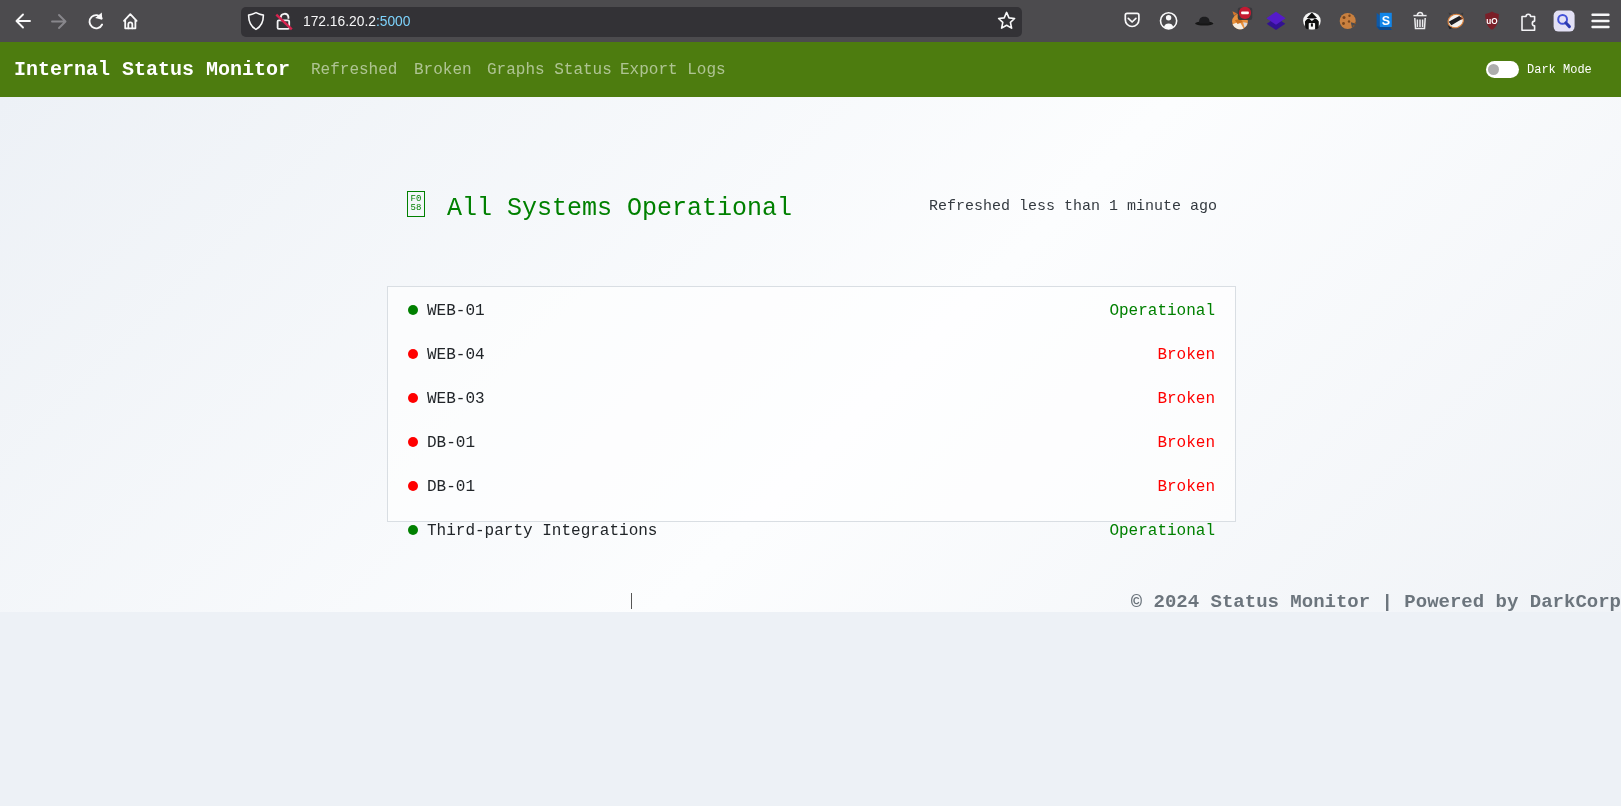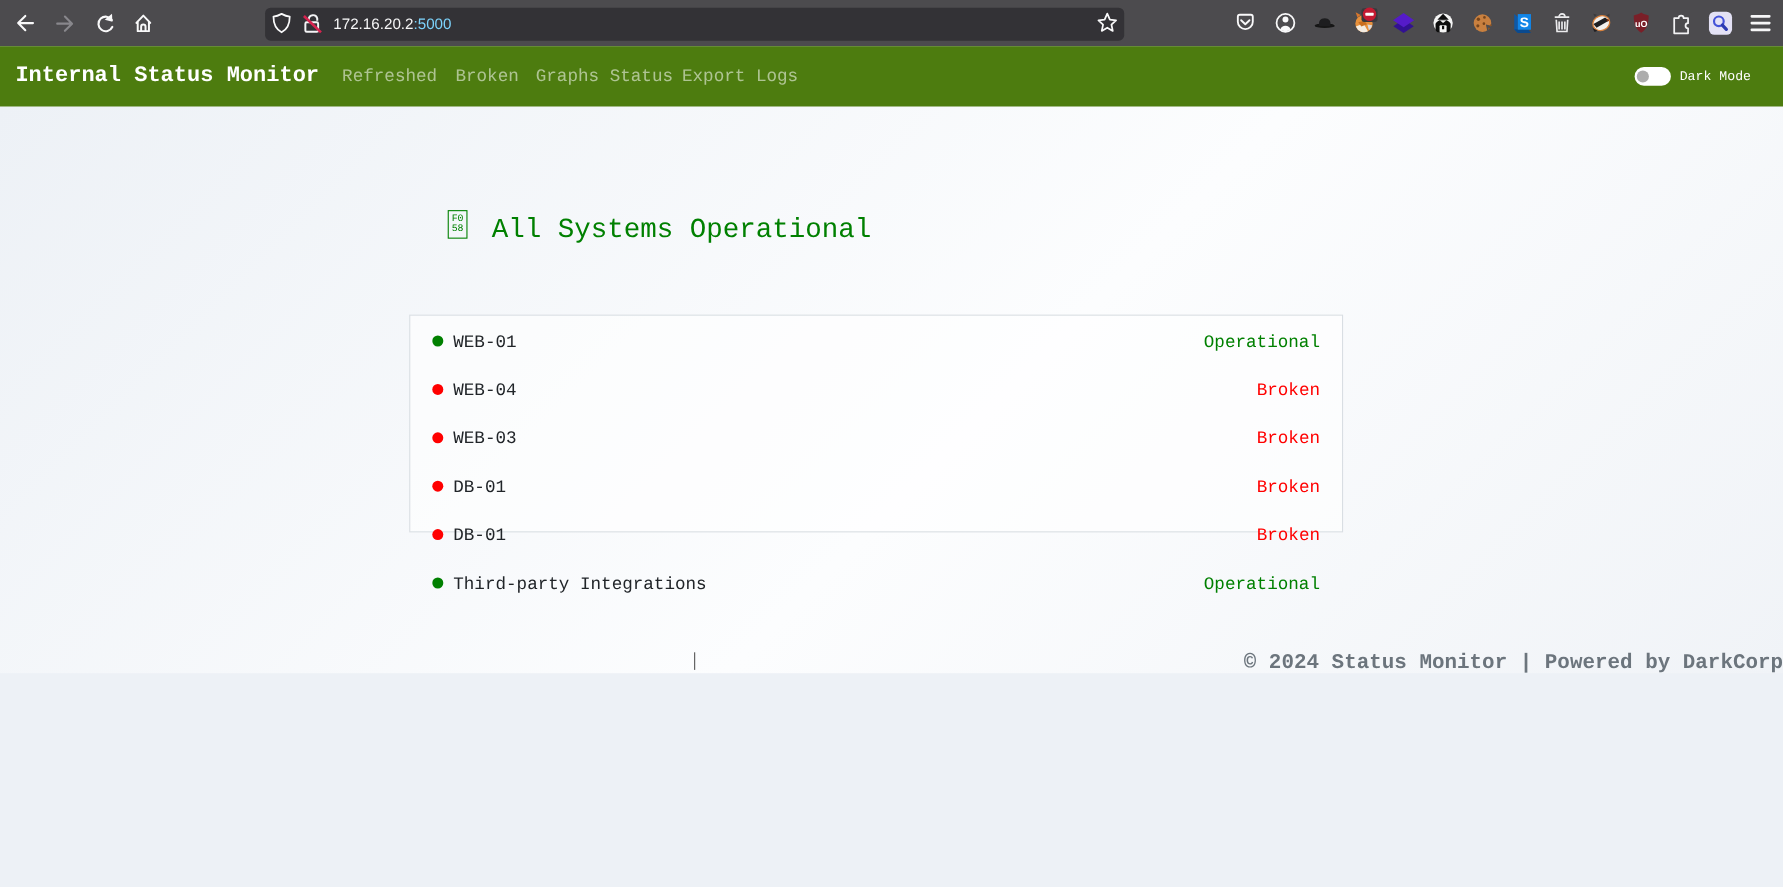--- a/index.html
+++ b/index.html
@@ -22,21 +22,21 @@
   .darkmode { position:absolute; left:1527px; top:42px; height:54px; line-height:56px; font-size:12px; color:#ffffff; }
 
   
   .content { position:absolute; left:0; top:97px; width:1621px; height:515px; background:linear-gradient(135deg, #edf1f6 0%, #fcfdfe 55%, #f0f3f7 100%); }
 
   .glyphbox { position:absolute; left:407px; top:94px; width:18px; height:26px; border:1px solid #008000; display:flex; align-items:center; justify-content:center; }
   .glyphbox div { font-size:9px; line-height:9px; color:#008000; text-align:center; letter-spacing:0; }
   .h1 { position:absolute; left:447px; top:94px; font-size:25px; color:#008000; line-height:36px; }
   .refreshed { position:absolute; right:404px; top:100px; font-size:15px; color:#343a40; line-height:20px; }
 
-  .card { position:absolute; left:372px; top:189px; width:849px; height:198px; background:rgba(255,255,255,0.6); border:1px solid #d9dee3; }
+  .card { position:absolute; left:387px; top:189px; width:849px; height:236px; background:rgba(255,255,255,0.6); border:1px solid #d9dee3; }
   .row { position:relative; height:44px; }
   .dot { position:absolute; left:20px; top:17.5px; width:10px; height:10px; border-radius:50%; }
   .dot.g { background:#008000; } .dot.r { background:#ff0000; }
   .label { position:absolute; left:39px; top:13.5px; font-size:16px; line-height:20px; color:#212529; }
   .status { position:absolute; right:20px; top:13.5px; font-size:16px; line-height:20px; font-weight:normal; }
   .status.op { color:#008000; } .status.br { color:#ff0000; }
 
   .footer { position:absolute; left:0; top:496px; width:1621px; text-align:right; font-size:19px; color:#6c757d; line-height:19px;font-weight:bold; }
   .caret { position:absolute; left:631px; top:496px; width:1px; height:16px; background:#555; }
 </style>
@@ -160,20 +160,21 @@
   <div class="toggle">
     <div class="knob"></div>
   </div>
   <div class="darkmode">Dark Mode</div>
 
   <div class="content">
     <div class="glyphbox">
       <div>F0<br>58</div>
     </div>
     <div class="h1">All Systems Operational</div>
+    <div class="refreshed">Refreshed less than 1 minute ago</div>
 
     <div class="card">
       <div class="row">
         <span class="dot g"></span>
         <span class="label">WEB-01</span>
         <span class="status op">Operational</span>
       </div>
       <div class="row">
         <span class="dot r"></span>
         <span class="label">WEB-04</span>

